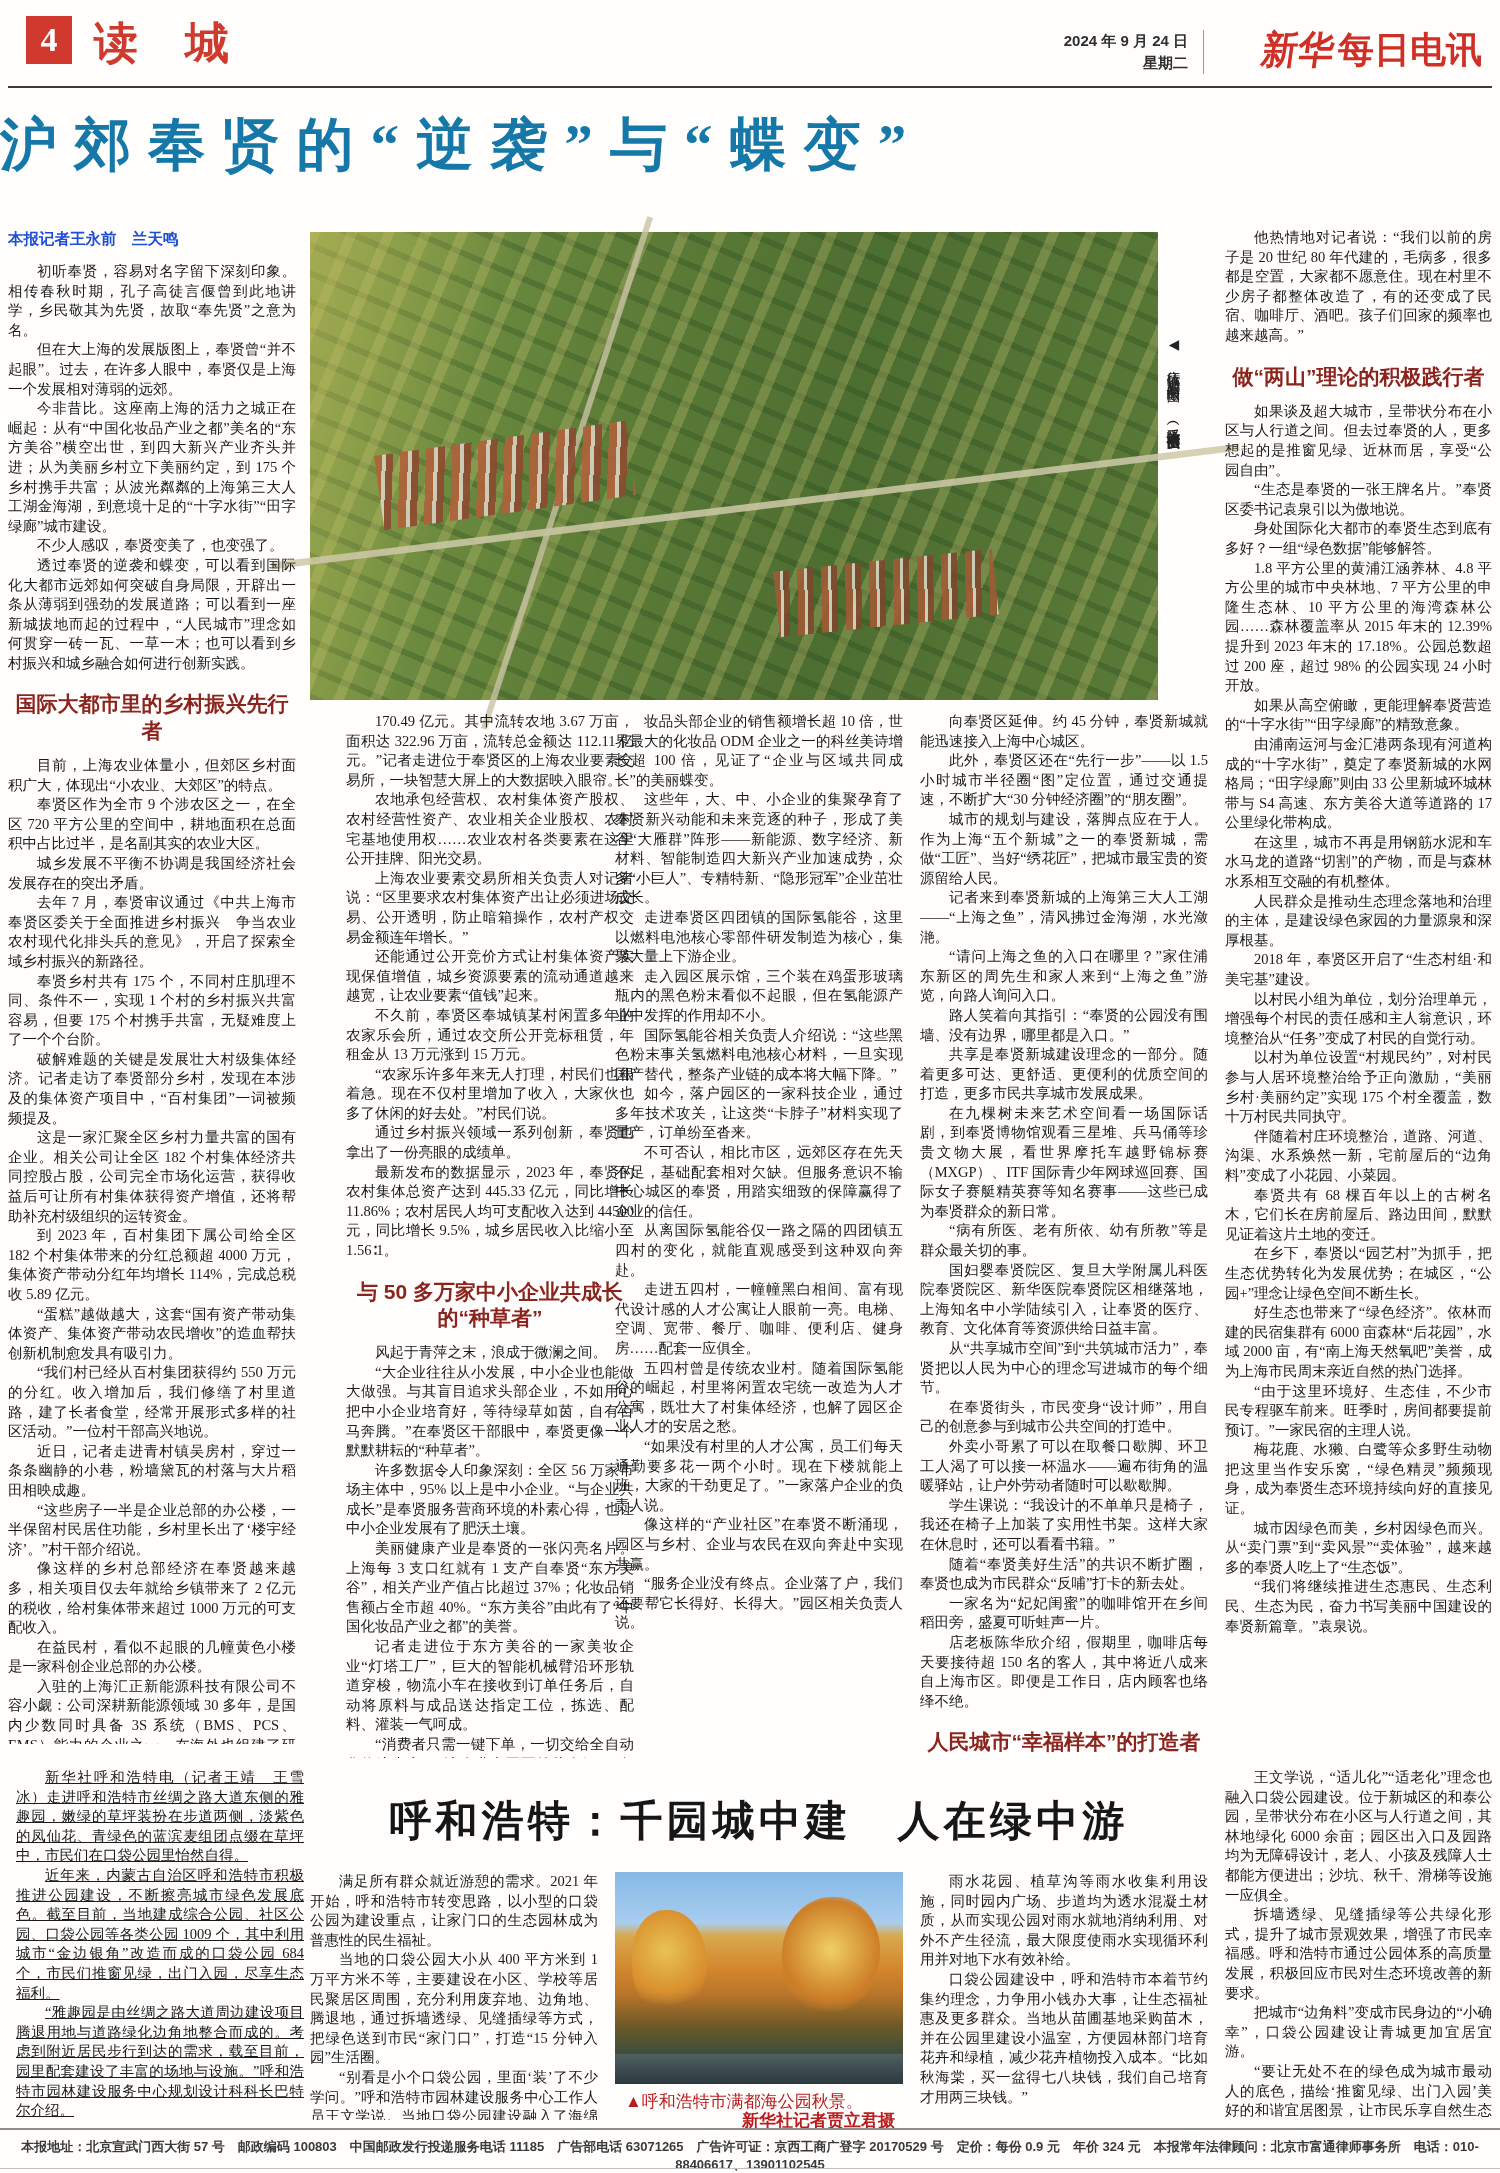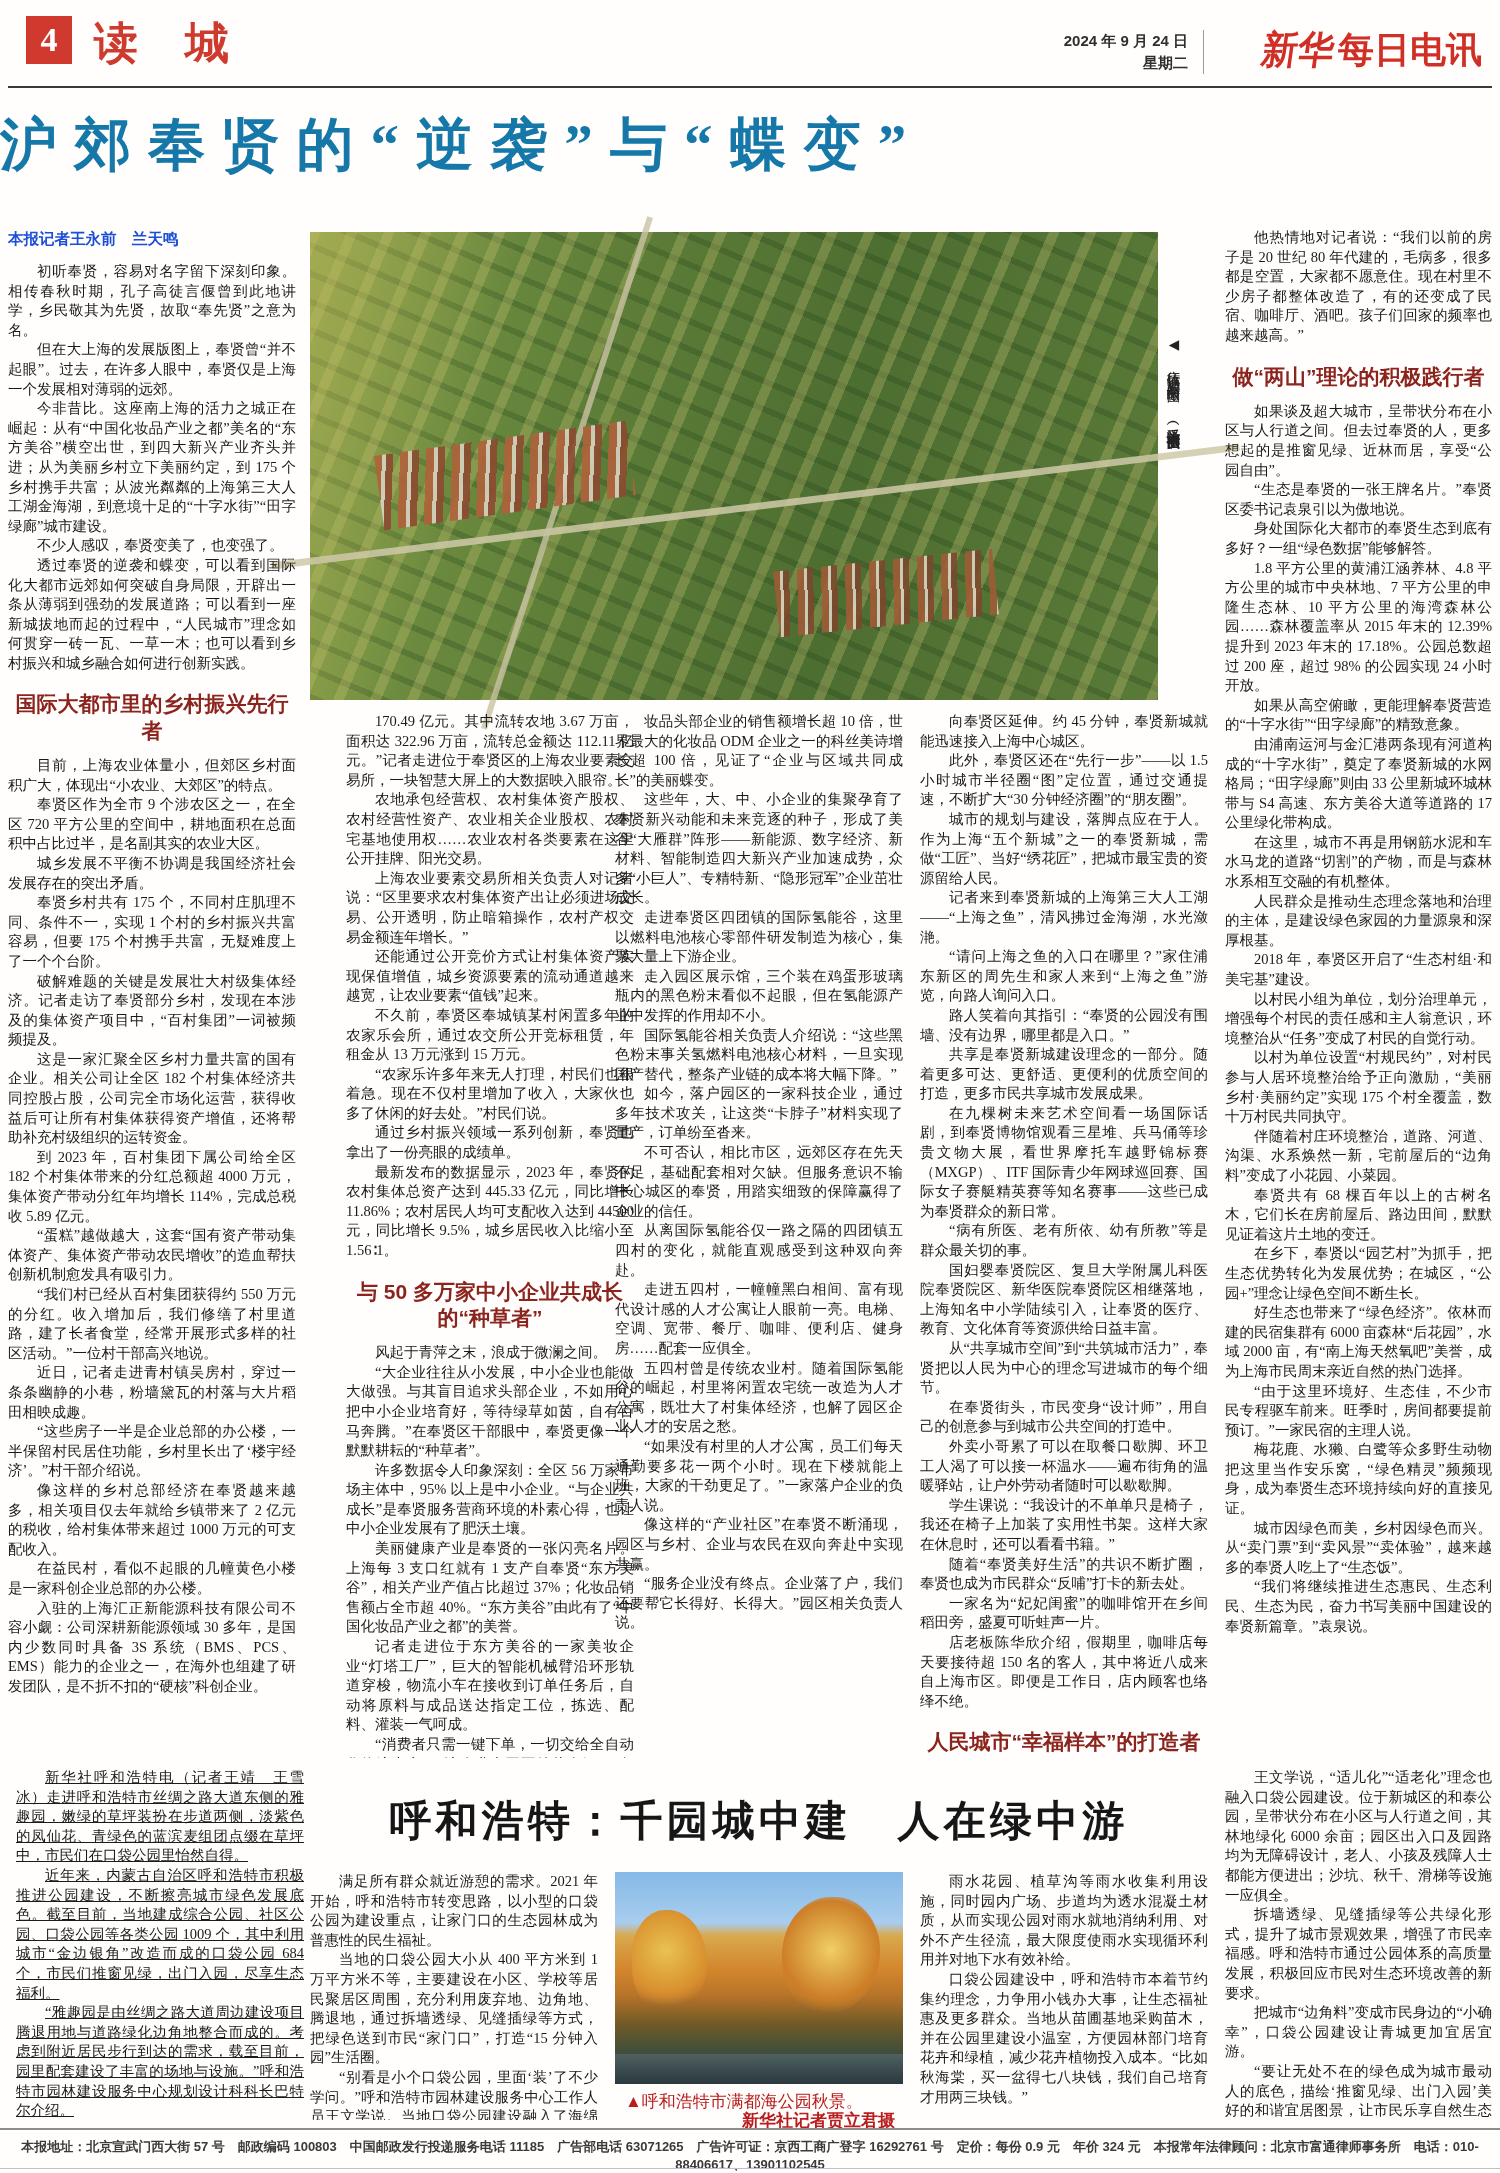--- a/index.html
+++ b/index.html
@@ -93,20 +93,21 @@
       <p class="byline">本报记者王永前　兰天鸣</p>
       <p class="para">初听奉贤，容易对名字留下深刻印象。相传春秋时期，孔子高徒言偃曾到此地讲学，乡民敬其为先贤，故取“奉先贤”之意为名。</p>
       <p class="para">但在大上海的发展版图上，奉贤曾“并不起眼”。过去，在许多人眼中，奉贤仅是上海一个发展相对薄弱的远郊。</p>
       <p class="para">今非昔比。这座南上海的活力之城正在崛起：从有“中国化妆品产业之都”美名的“东方美谷”横空出世，到四大新兴产业齐头并进；从为美丽乡村立下美丽约定，到 175 个乡村携手共富；从波光粼粼的上海第三大人工湖金海湖，到意境十足的“十字水街”“田字绿廊”城市建设。</p>
       <p class="para">不少人感叹，奉贤变美了，也变强了。</p>
       <p class="para">透过奉贤的逆袭和蝶变，可以看到国际化大都市远郊如何突破自身局限，开辟出一条从薄弱到强劲的发展道路；可以看到一座新城拔地而起的过程中，“人民城市”理念如何贯穿一砖一瓦、一草一木；也可以看到乡村振兴和城乡融合如何进行创新实践。</p>
       <h3 class="sec-head">国际大都市里的乡村振兴先行者</h3>
       <p class="para">目前，上海农业体量小，但郊区乡村面积广大，体现出“小农业、大郊区”的特点。</p>
       <p class="para">奉贤区作为全市 9 个涉农区之一，在全区 720 平方公里的空间中，耕地面积在总面积中占比过半，是名副其实的农业大区。</p>
       <p class="para">城乡发展不平衡不协调是我国经济社会发展存在的突出矛盾。</p>
+      <p class="para">去年 7 月，奉贤审议通过《中共上海市奉贤区委关于全面推进乡村振兴　争当农业农村现代化排头兵的意见》，开启了探索全域乡村振兴的新路径。</p>
       <p class="para">奉贤乡村共有 175 个，不同村庄肌理不同、条件不一，实现 1 个村的乡村振兴共富容易，但要 175 个村携手共富，无疑难度上了一个个台阶。</p>
       <p class="para">破解难题的关键是发展壮大村级集体经济。记者走访了奉贤部分乡村，发现在本涉及的集体资产项目中，“百村集团”一词被频频提及。</p>
       <p class="para">这是一家汇聚全区乡村力量共富的国有企业。相关公司让全区 182 个村集体经济共同控股占股，公司完全市场化运营，获得收益后可让所有村集体获得资产增值，还将帮助补充村级组织的运转资金。</p>
       <p class="para">到 2023 年，百村集团下属公司给全区 182 个村集体带来的分红总额超 4000 万元，集体资产带动分红年均增长 114%，完成总税收 5.89 亿元。</p>
       <p class="para">“蛋糕”越做越大，这套“国有资产带动集体资产、集体资产带动农民增收”的造血帮扶创新机制愈发具有吸引力。</p>
       <p class="para">“我们村已经从百村集团获得约 550 万元的分红。收入增加后，我们修缮了村里道路，建了长者食堂，经常开展形式多样的社区活动。”一位村干部高兴地说。</p>
       <p class="para">近日，记者走进青村镇吴房村，穿过一条条幽静的小巷，粉墙黛瓦的村落与大片稻田相映成趣。</p>
       <p class="para">“这些房子一半是企业总部的办公楼，一半保留村民居住功能，乡村里长出了‘楼宇经济’。”村干部介绍说。</p>
       <p class="para">像这样的乡村总部经济在奉贤越来越多，相关项目仅去年就给乡镇带来了 2 亿元的税收，给村集体带来超过 1000 万元的可支配收入。</p>
       <p class="para">在益民村，看似不起眼的几幢黄色小楼是一家科创企业总部的办公楼。</p>
@@ -216,16 +217,16 @@
       <p class="para">口袋公园建设中，呼和浩特市本着节约集约理念，力争用小钱办大事，让生态福祉惠及更多群众。当地从苗圃基地采购苗木，并在公园里建设小温室，方便园林部门培育花卉和绿植，减少花卉植物投入成本。“比如秋海棠，买一盆得七八块钱，我们自己培育才用两三块钱。”</p>
     </div>
   <div class="abs col" style="left:1225px;top:1768px;width:267px;height:352px;">
       <p class="para">王文学说，“适儿化”“适老化”理念也融入口袋公园建设。位于新城区的和泰公园，呈带状分布在小区与人行道之间，其林地绿化 6000 余亩；园区出入口及园路均为无障碍设计，老人、小孩及残障人士都能方便进出；沙坑、秋千、滑梯等设施一应俱全。</p>
       <p class="para">拆墙透绿、见缝插绿等公共绿化形式，提升了城市景观效果，增强了市民幸福感。呼和浩特市通过公园体系的高质量发展，积极回应市民对生态环境改善的新要求。</p>
       <p class="para">把城市“边角料”变成市民身边的“小确幸”，口袋公园建设让青城更加宜居宜游。</p>
       <p class="para">“要让无处不在的绿色成为城市最动人的底色，描绘‘推窗见绿、出门入园’美好的和谐宜居图景，让市民乐享自然生态福利。”王文学说。</p>
     </div>
 
   <div class="abs footer-rule" style="left:0;top:2128px;width:1500px;"></div>
-  <div class="abs footer-text" style="left:0;top:2138px;">本报地址：北京宣武门西大街 57 号　邮政编码 100803　中国邮政发行投递服务电话 11185　广告部电话 63071265　广告许可证：京西工商广登字 16292761 号　定价：每份 0.9 元　年价 324 元　本报常年法律顾问：北京市富通律师事务所　电话：010-88406617、13901102545</div>
+  <div class="abs footer-text" style="left:0;top:2138px;">本报地址：北京宣武门西大街 57 号　邮政编码 100803　中国邮政发行投递服务电话 11185　广告部电话 63071265　广告许可证：京西工商广登字 20170529 号　定价：每份 0.9 元　年价 324 元　本报常年法律顾问：北京市富通律师事务所　电话：010-88406617、13901102545</div>
   <div class="abs footer-rule2" style="left:0;top:2168px;width:1500px;"></div>
 
 </div>
 
 </body></html>

